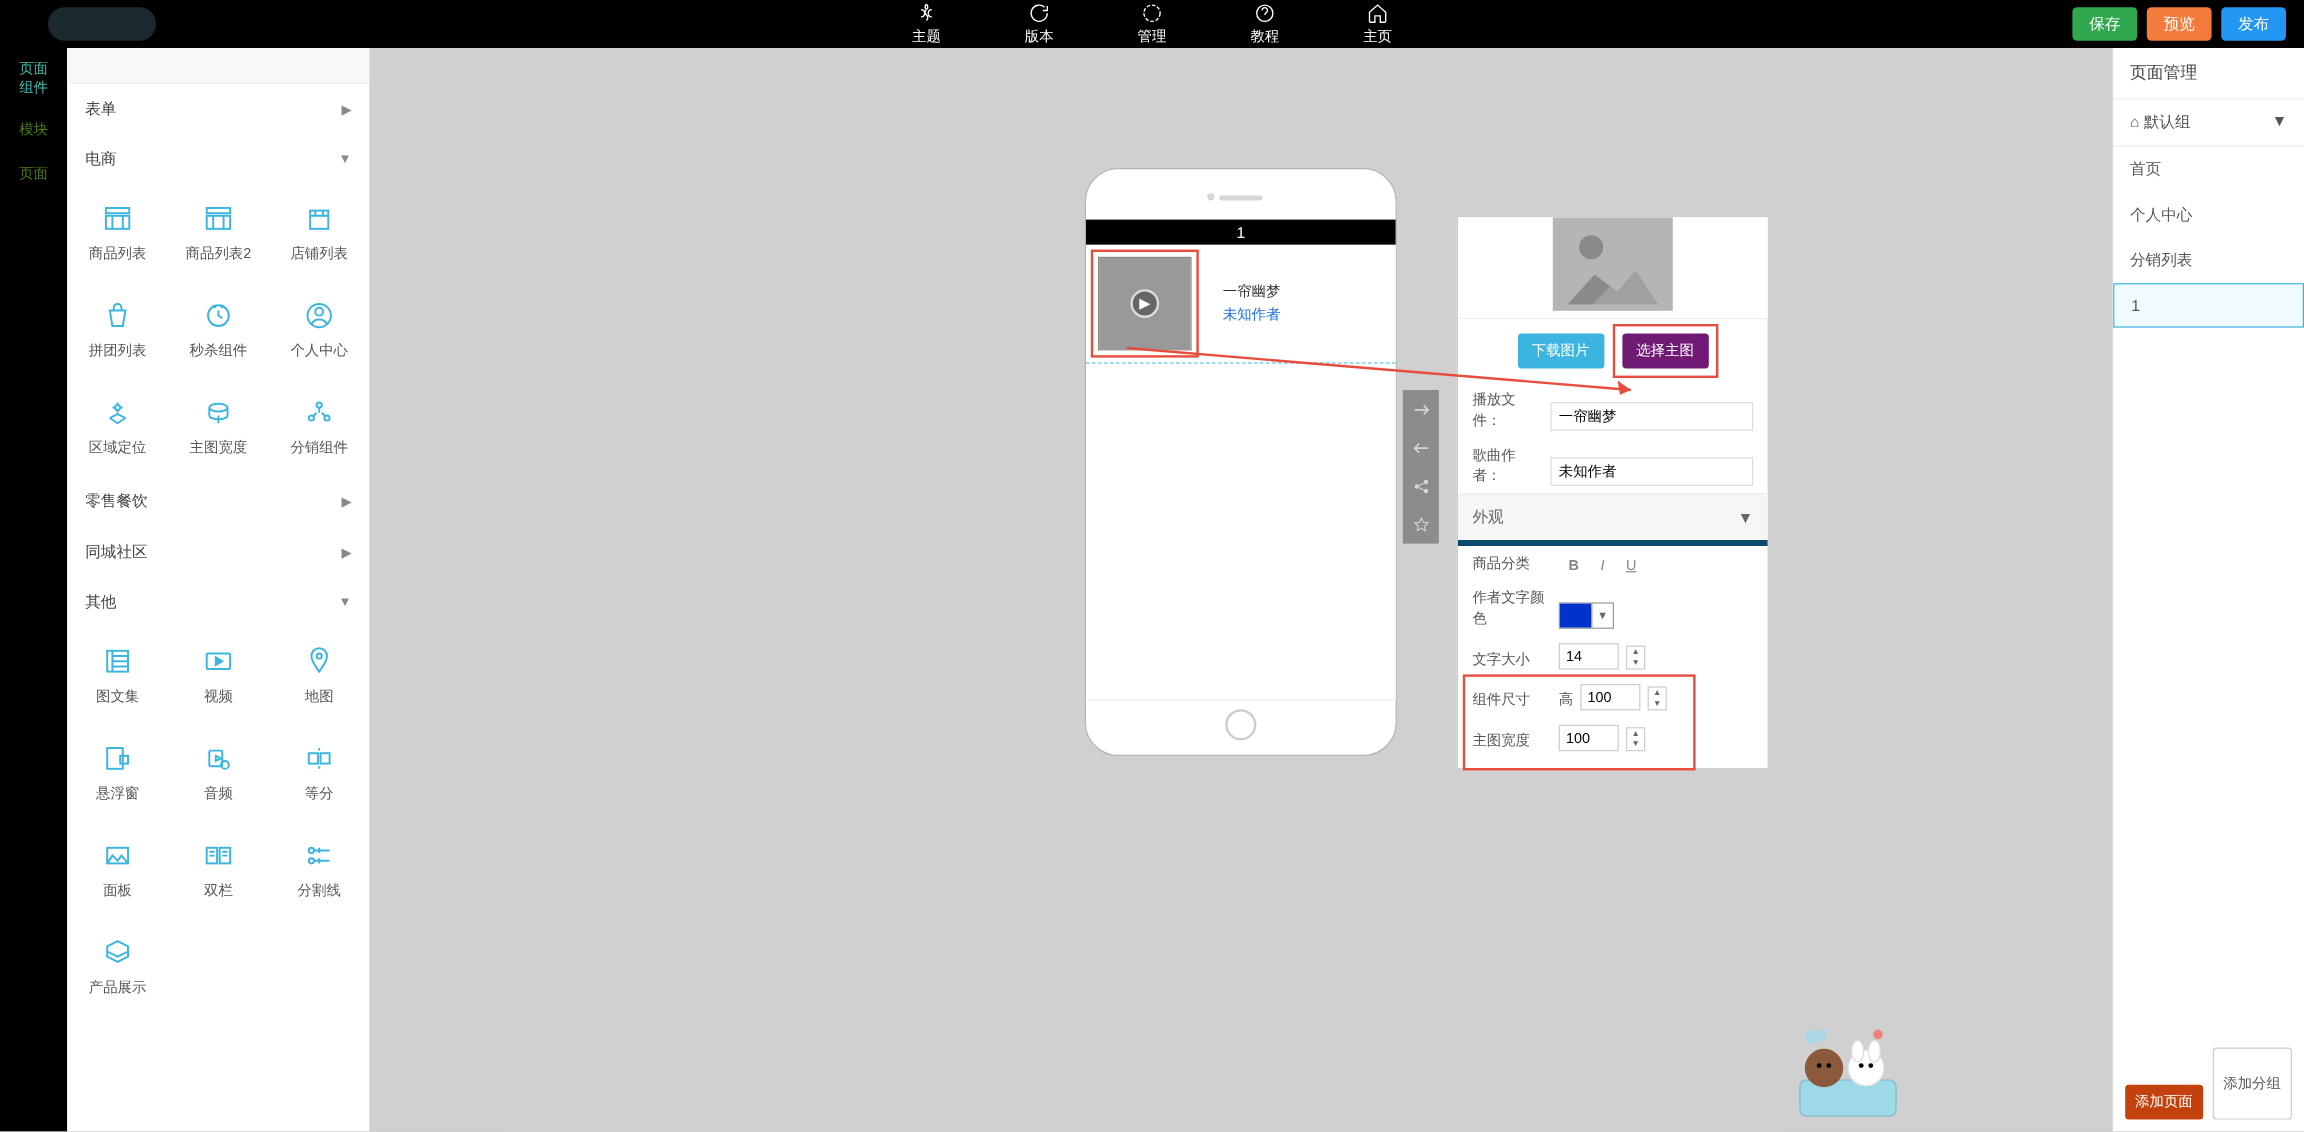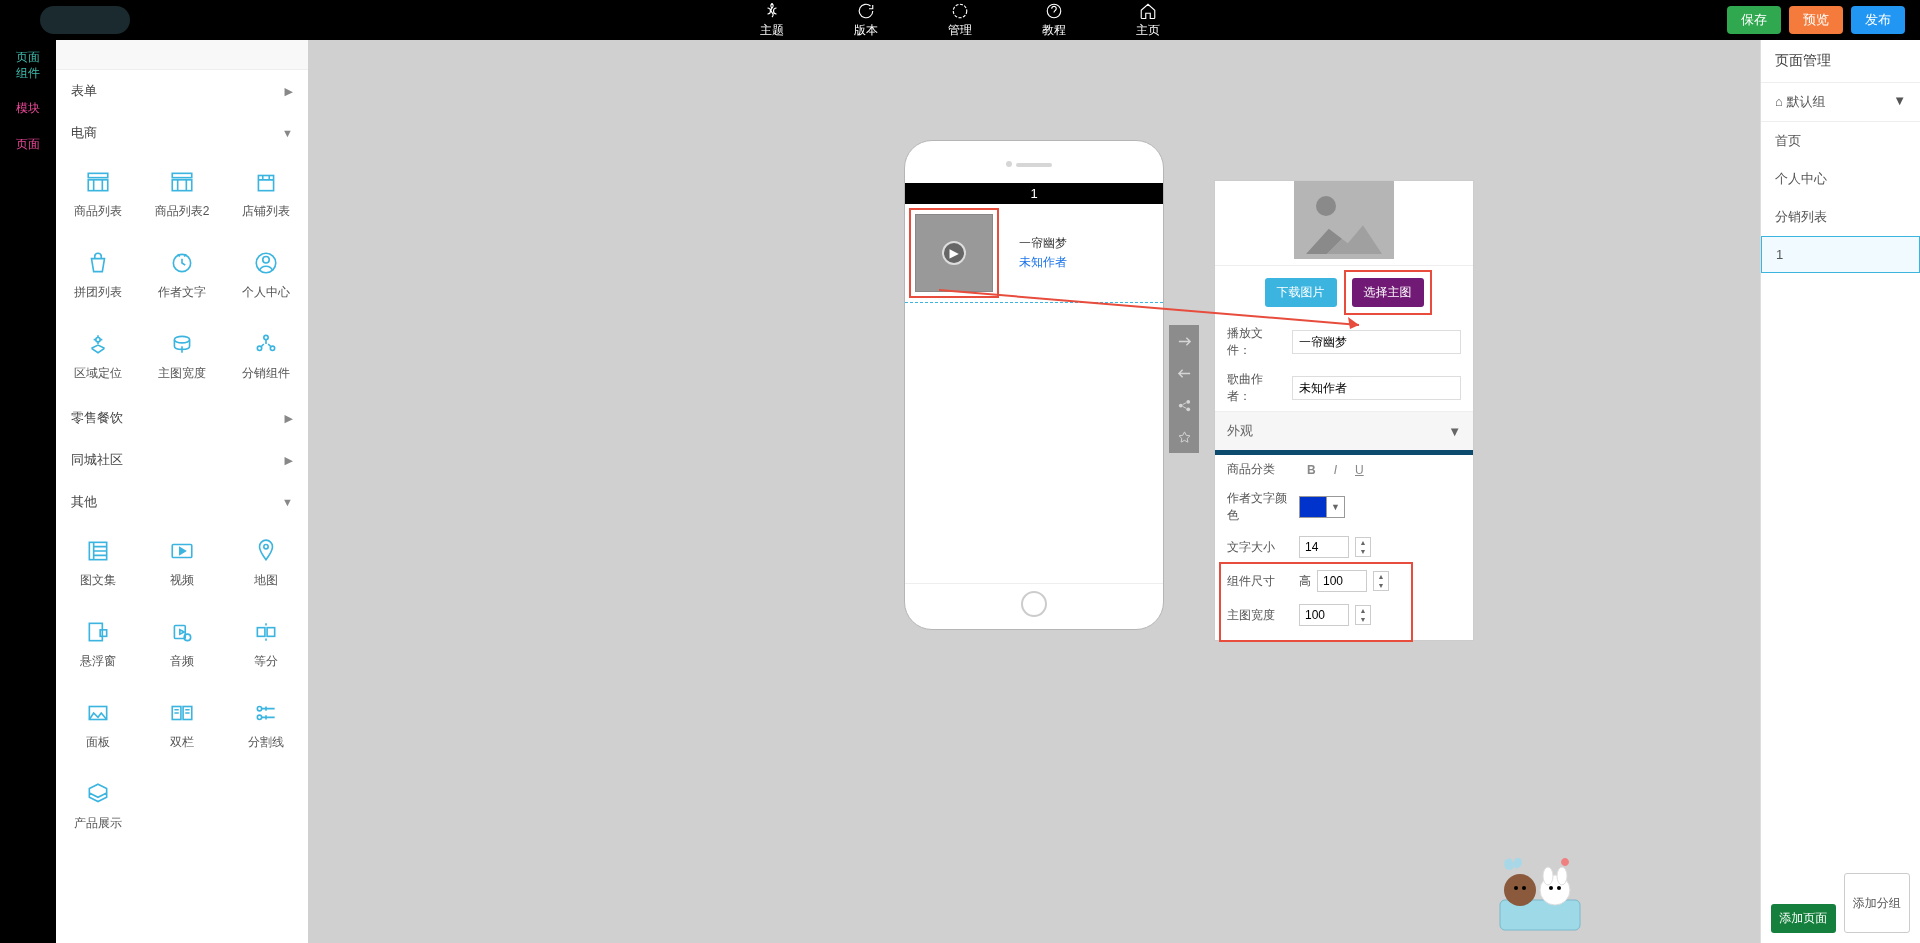--- a/index.html
+++ b/index.html
@@ -15,21 +15,21 @@
 .topbar-right { margin-left: auto; display: flex; gap: 8px; padding-right: 15px; }
 .btn { padding: 5px 14px; border-radius: 4px; color: #fff; border: none; font-size: 13px; cursor: pointer; }
 .btn-save { background: #2fa84f; }
 .btn-preview { background: #f57b3c; }
 .btn-publish { background: #2196f3; }
 
 .layout { display: flex; height: calc(100vh - 40px); }
 
 
 .leftnav { width: 56px; background: #000; display: flex; flex-direction: column; }
-.leftnav-item { color: #ec4899; padding: 10px 5px; font-size: 12px; text-align: center; cursor: pointer; line-height: 1.3; }
+.leftnav-item { color: #4d7c0f; padding: 10px 5px; font-size: 12px; text-align: center; cursor: pointer; line-height: 1.3; }
 .leftnav-item.active { color: #3fbdae; }
 
 
 .components { width: 252px; background: #fff; overflow-y: auto; }
 .comp-header { padding: 12px 15px; display: flex; justify-content: space-between; align-items: center; cursor: pointer; font-size: 13px; color: #444; }
 .comp-header .arrow { color: #888; font-size: 11px; }
 .comp-grid { display: grid; grid-template-columns: repeat(3, 1fr); }
 .comp-cell { display: flex; flex-direction: column; align-items: center; padding: 15px 5px; gap: 8px; cursor: pointer; color: #555; font-size: 12px; }
 .comp-cell svg { width: 26px; height: 26px; stroke: #3bb5e0; fill: none; stroke-width: 1.5; }
 
@@ -61,21 +61,21 @@
 .settings { width: 260px; position: absolute; left: calc(50% + 180px); top: 140px; background: #fff; border: 1px solid #ccc; }
 .settings-header { background: #7a7a7a; color: #fff; padding: 8px 12px; font-size: 13px; }
 .settings-preview { height: 85px; background: #fff; display: flex; justify-content: center; align-items: flex-start; border-bottom: 1px solid #eee; overflow: hidden; }
 .img-placeholder { width: 100px; height: 78px; background: #b5b5b5; position: relative; display: flex; align-items: center; justify-content: center; }
 .img-placeholder::before { content: ""; width: 20px; height: 20px; background: #8a8a8a; border-radius: 50%; position: absolute; top: 15px; left: 22px; }
 .img-placeholder::after { content: ""; position: absolute; bottom: 5px; left: 12px; right: 12px; height: 36px; background: linear-gradient(135deg, #8a8a8a 50%, #a0a0a0 50%); clip-path: polygon(0 100%, 30% 30%, 55% 70%, 75% 20%, 100% 100%); }
 .settings-btns { display: flex; justify-content: center; gap: 15px; padding: 12px; }
 .sbtn { padding: 6px 12px; border-radius: 3px; color: #fff; border: none; font-size: 12px; cursor: pointer; }
 .sbtn-download { background: #3bb5e0; }
 .sbtn-select { background: #701a75; }
-.form-row { display: flex; align-items: center; padding: 6px 12px; font-size: 12px; color: #555; gap: 6px; }
+.form-row { display: flex; align-items: flex-end; padding: 6px 12px; font-size: 12px; color: #555; gap: 6px; }
 .form-row label { width: 66px; }
 .form-row input[type=text] { flex: 1; border: 1px solid #ddd; padding: 4px 6px; font-size: 12px; }
 .form-accordion { padding: 10px 12px; display: flex; justify-content: space-between; align-items: center; border-top: 1px solid #eee; border-bottom: 5px solid #0c4a6e; color: #666; cursor: pointer; background: #f6f6f6; }
 .fmt-btns { display: flex; gap: 18px; margin-left: 8px; }
 .fmt-b { font-weight: bold; cursor: pointer; color: #888; }
 .fmt-i { font-style: italic; cursor: pointer; color: #888; }
 .fmt-u { text-decoration: underline; cursor: pointer; color: #888; }
 .color-box { display: flex; border: 1px solid #999; }
 .color-swatch { width: 26px; height: 20px; background: #0033cc; }
 .color-dd { width: 18px; display: flex; align-items: center; justify-content: center; border-left: 1px solid #999; font-size: 9px; color: #666; cursor: pointer; }
@@ -84,21 +84,21 @@
 .spinner span { width: 14px; height: 9px; display: flex; align-items: center; justify-content: center; font-size: 7px; color: #666; cursor: pointer; }
 
 
 .rightbar { width: 160px; background: #fff; border-left: 1px solid #ddd; display: flex; flex-direction: column; }
 .rightbar-header { padding: 12px 14px; font-size: 14px; color: #444; border-bottom: 1px solid #eee; }
 .rightbar-group { padding: 10px 14px; border-bottom: 1px solid #eee; display: flex; justify-content: space-between; align-items: flex-start; color: #555; }
 .rightbar-page { padding: 10px 14px; color: #555; cursor: pointer; }
 .rightbar-page.selected { border: 1px solid #3bb5e0; background: #f0faff; }
 .rightbar-footer { margin-top: auto; display: flex; gap: 8px; padding: 10px; }
 .rbtn { flex: 1; padding: 6px 4px; border-radius: 3px; font-size: 12px; cursor: pointer; }
-.rbtn-primary { background: #15803d; color: #fff; border: none; margin-top: 31px; }
+.rbtn-primary { background: #c2410c; color: #fff; border: none; margin-top: 31px; }
 .rbtn-default { background: #fff; border: 1px solid #ccc; color: #555; }
 
 .mascot { position: absolute; right: 170px; bottom: 8px; width: 100px; height: 85px; }
 </style>
 </head>
 <body>
 
 <div class="topbar">
   <div class="topbar-left">
     <div class="logo-box"></div>
@@ -189,21 +189,21 @@
           <svg viewBox="0 0 24 24">
             <path d="M6 8h12l-2 12H8zM9 8V6a3 3 0 016 0v2"></path>
           </svg>
           <span>拼团列表</span>
         </div>
       <div class="comp-cell">
           <svg viewBox="0 0 24 24">
             <circle cx="12" cy="12" r="8"></circle>
             <path d="M12 8v4l3 2M8 4l2 2M16 4l-2 2"></path>
           </svg>
-          <span>作者文字</span>
+          <span>秒杀组件</span>
         </div>
       <div class="comp-cell">
           <svg viewBox="0 0 24 24">
             <circle cx="12" cy="12" r="9"></circle>
             <circle cx="12" cy="9" r="3"></circle>
             <path d="M6 19c1-3 4-4 6-4s5 1 6 4"></path>
           </svg>
           <span>个人中心</span>
         </div>
       <div class="comp-cell">

